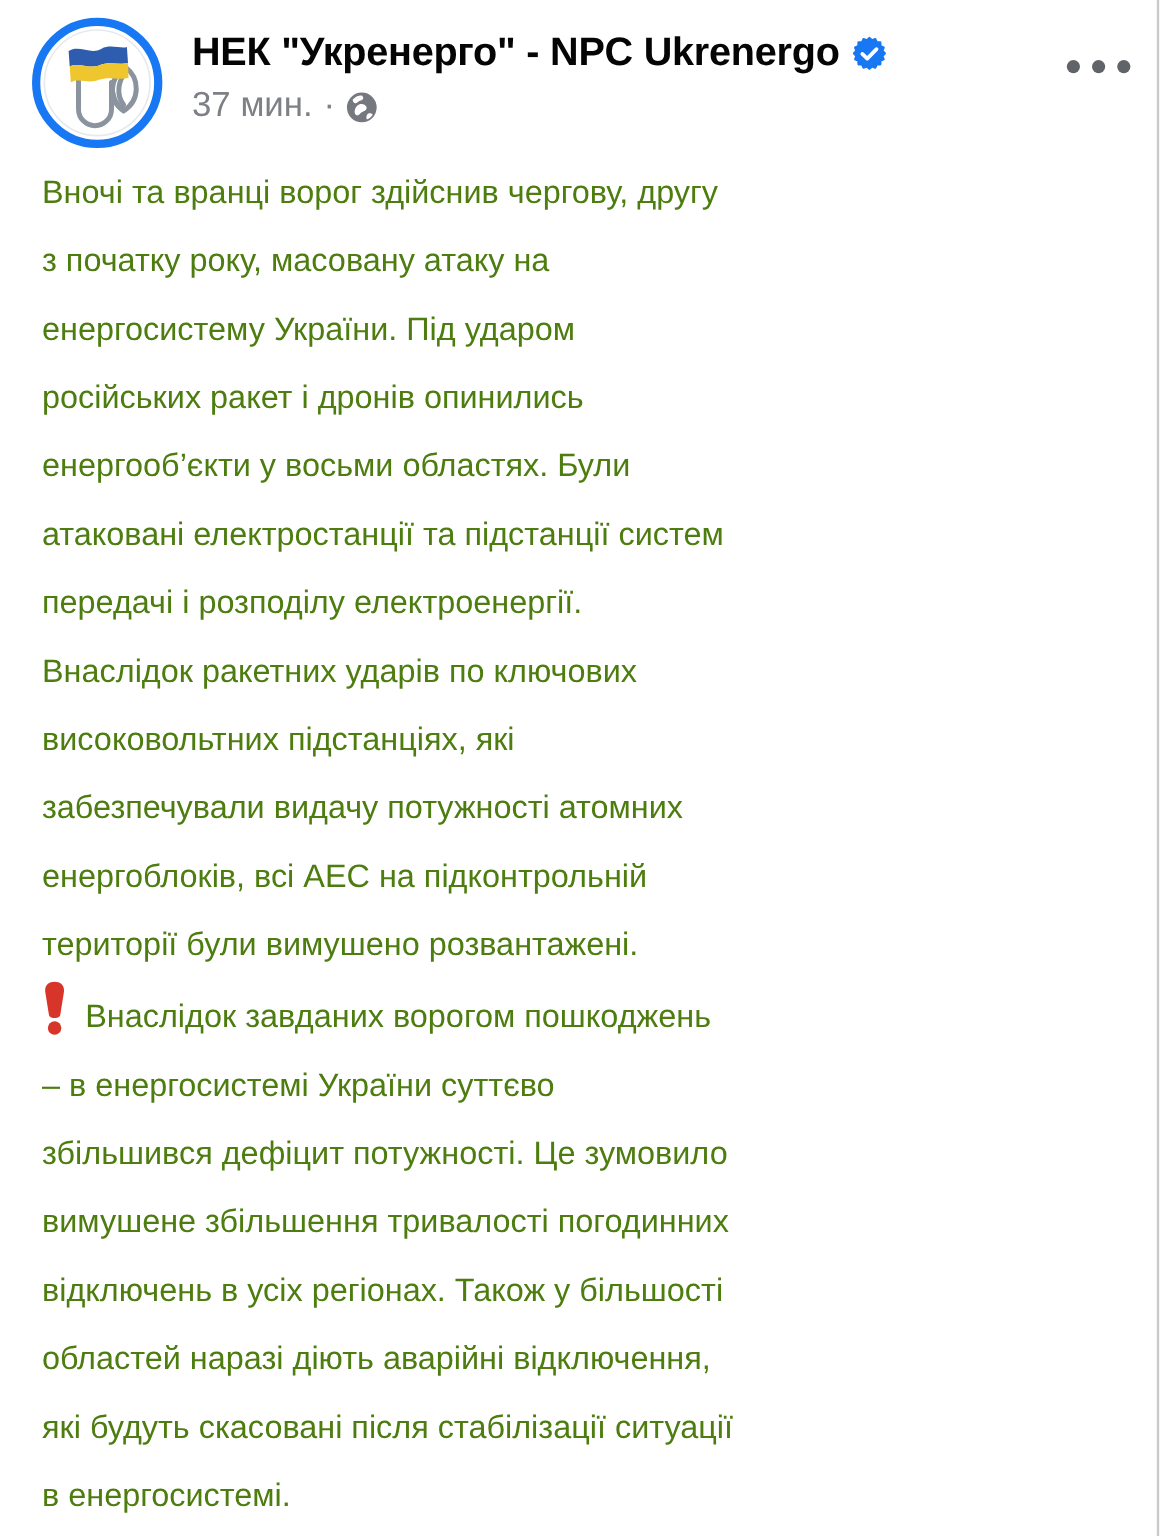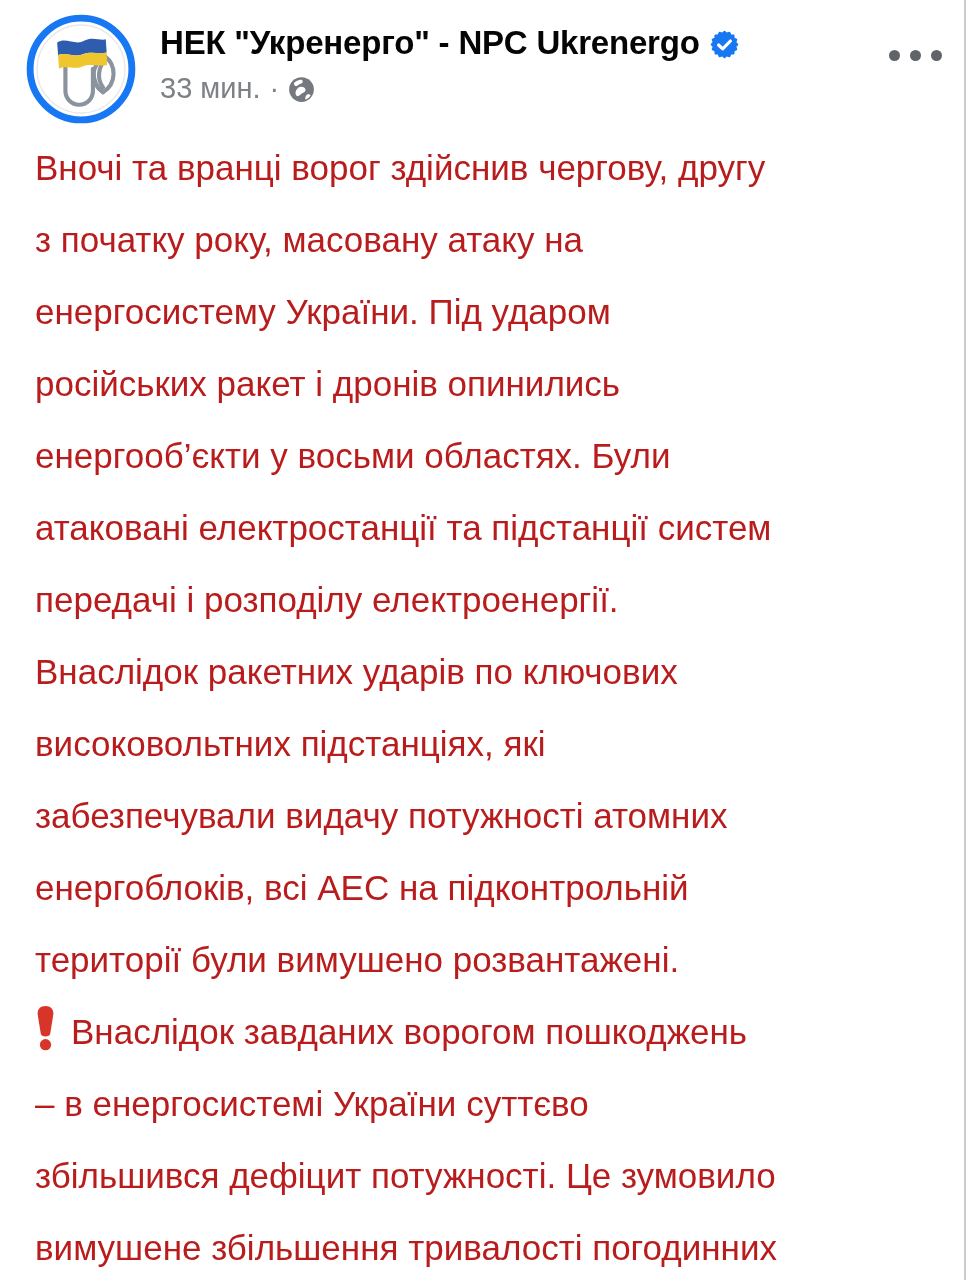--- a/index.html
+++ b/index.html
@@ -40,21 +40,21 @@
     display:flex; gap:10px; padding:8px; cursor:pointer;
   }
   .options .dot {
     width:11px; height:11px; border-radius:50%; background:#606368; display:block;
   }
   
   .post-body {
     position:absolute; left:35px; top:132px; width:905px;
   }
   .para {
-    font-size:35px; line-height:72px; color:#b91c1c;
+    font-size:27px; line-height:57px; color:#4d7c0f;
     white-space:pre-line; letter-spacing:0;
   }
   .para2 { }
   .excl {
     width:21px; height:47px; display:inline-block;
     vertical-align:-7px; margin-right:15px;
   }
 </style>
 </head>
 <body>
@@ -82,21 +82,21 @@
 
     <div class="head-text">
       <div class="name-row">
         <span class="page-name">НЕК "Укренерго" - NPC Ukrenergo</span>
         <svg class="seal" viewBox="0 0 24 24">
           <polygon points="22.60,12.00 20.93,13.78 21.79,16.06 19.57,17.06 19.50,19.50 17.06,19.57 16.06,21.79 13.78,20.93 12.00,22.60 10.22,20.93 7.94,21.79 6.94,19.57 4.50,19.50 4.43,17.06 2.21,16.06 3.07,13.78 1.40,12.00 3.07,10.22 2.21,7.94 4.43,6.94 4.50,4.50 6.94,4.43 7.94,2.21 10.22,3.07 12.00,1.40 13.78,3.07 16.06,2.21 17.06,4.43 19.50,4.50 19.57,6.94 21.79,7.94 20.93,10.22" fill="#1877f2" stroke="#1877f2" stroke-width="1.6" stroke-linejoin="round"></polygon>
           <polyline points="7.1,12.4 10.5,15.6 16.9,9.1" fill="none" stroke="#ffffff" stroke-width="2.6" stroke-linecap="round" stroke-linejoin="round"></polyline>
         </svg>
       </div>
       <div class="meta-row">
-        <span>33 мин.</span>
+        <span>37 мин.</span>
         <span class="sep">·</span>
         <svg class="globe" viewBox="0 0 24 24">
           <circle cx="12" cy="12" r="11" fill="#75787e"></circle>
           <path fill="#ffffff" d="M5.2,6.4 C7,4.2 9.6,3.1 12.2,3.3 C13.8,4.7 13,6.5 11.1,6.9 C9.6,7.2 9.2,8.5 7.7,8.9 C6.2,9.3 5.3,7.8 5.2,6.4 Z"></path>
           <path fill="#ffffff" d="M10.4,9.7 C12.5,9.1 14.7,9.9 15.4,11.6 C16.1,13.3 14.7,14.5 13.1,15 C11.3,15.5 10.7,17.2 9.2,17.8 C7.5,18.4 6.5,16.5 6.7,14.7 C6.9,12.5 8.5,10.3 10.4,9.7 Z"></path>
           <path fill="#ffffff" d="M16.8,16.6 C18,15.9 19.6,16.3 20.1,17.4 C19.1,19 17.5,20.3 15.7,21 C15,19.5 15.5,17.4 16.8,16.6 Z"></path>
         </svg>
       </div>
     </div>
 

